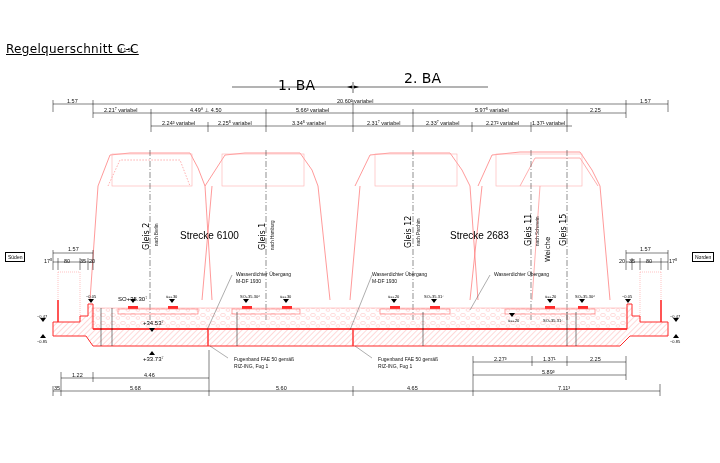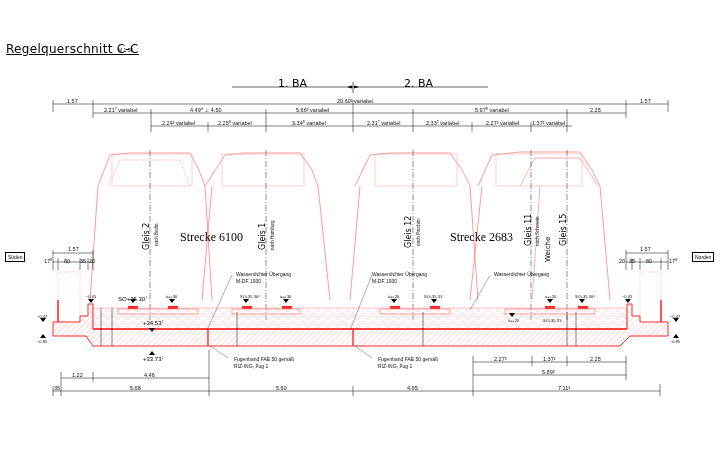--- a/index.html
+++ b/index.html
@@ -4,22 +4,22 @@
 <style>
   html, body { margin: 0; padding: 0; background: #ffffff; }
   body { width: 720px; height: 463px; position: relative; overflow: hidden; font-family: "Liberation Sans", sans-serif; }
   #drawing { position: absolute; left: 0; top: 0; width: 720px; height: 463px; }
   .title { position: absolute; left: 6px; top: 42px; font-family: "DejaVu Sans", sans-serif; font-size: 12px; text-decoration: underline; color: #000; letter-spacing: 0.3px; }
   .scale { position: absolute; left: 118px; top: 47px; font-size: 5px; color: #000; }
   .lbl { position: absolute; font-size: 5.5px; color: #111; white-space: nowrap; }
   .side-box { position: absolute; font-size: 5px; border: 1px solid #000; padding: 0 2px; line-height: 8px; background: #fff; }
   .track { position: absolute; font-size: 8px; color: #000; transform: rotate(-90deg); transform-origin: left top; white-space: nowrap; font-family: "DejaVu Sans", sans-serif; }
   .track-sub { position: absolute; font-size: 4.5px; color: #222; transform: rotate(-90deg); transform-origin: left top; white-space: nowrap; }
-  .strecke { position: absolute; font-size: 12px; color: #000; white-space: nowrap; font-family: Liberation Serif, serif; }
-  .ba { position: absolute; font-size: 11px; color: #000; font-family: "DejaVu Sans", sans-serif; }
+  .strecke { position: absolute; font-size: 10px; color: #000; white-space: nowrap; font-family: Liberation Sans, sans-serif; }
+  .ba { position: absolute; font-size: 14px; color: #000; font-family: "DejaVu Sans", sans-serif; }
   .note { position: absolute; font-size: 5px; color: #111; line-height: 7px; white-space: nowrap; }
   .elev { position: absolute; font-size: 6px; color: #000; white-space: nowrap; }
   .small { position: absolute; font-size: 4px; color: #000; white-space: nowrap; }
 </style>
 </head>
 <body>
 
 <svg id="drawing" viewBox="0 0 720 463" xmlns="http://www.w3.org/2000/svg">
   <defs>
     <pattern id="hatch" patternUnits="userSpaceOnUse" width="4" height="4" patternTransform="rotate(45)">
@@ -189,21 +189,21 @@
     <line x1="567" y1="356" x2="567" y2="366"></line>
     <line x1="626" y1="356" x2="626" y2="380"></line>
     <line x1="660" y1="384" x2="660" y2="396"></line>
   </g>
 </svg>
 
 <div class="title">Regelquerschnitt C-C</div>
 <div class="scale">M 1:50</div>
 
 <div class="ba" style="left:278px;top:77px;">1. BA</div>
-<div class="ba" style="left:404px;top:77px;">2. BA</div>
+<div class="ba" style="left:404px;top:70px;">2. BA</div>
 
 <div class="lbl" style="left:337px;top:98px;">20.60² variabel</div>
 <div class="lbl" style="left:67px;top:98px;">1.57</div>
 <div class="lbl" style="left:104px;top:107px;">2.21⁷ variabel</div>
 <div class="lbl" style="left:190px;top:107px;">4.49⁸ ⊥ 4.50</div>
 <div class="lbl" style="left:296px;top:107px;">5.66³ variabel</div>
 <div class="lbl" style="left:475px;top:107px;">5.97⁵ variabel</div>
 <div class="lbl" style="left:590px;top:107px;">2.25</div>
 <div class="lbl" style="left:640px;top:98px;">1.57</div>
 <div class="lbl" style="left:162px;top:120px;">2.24³ variabel</div>

